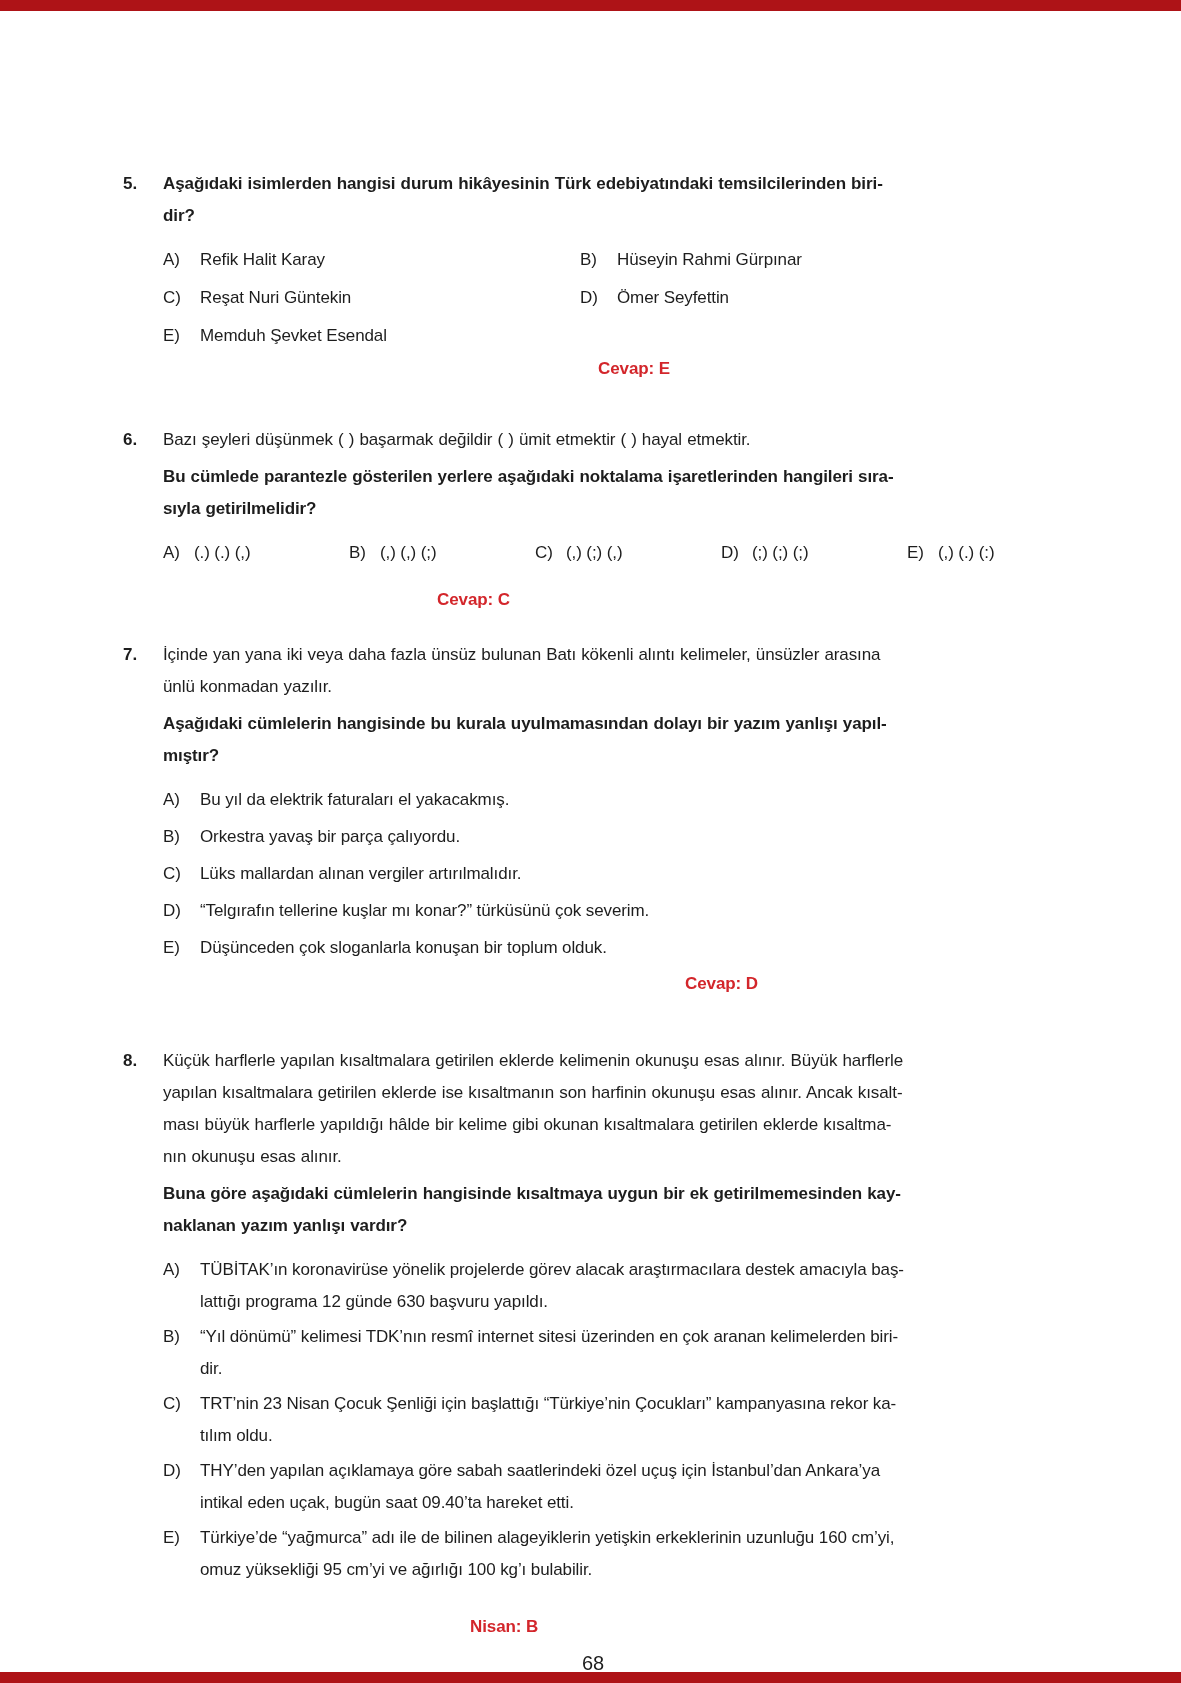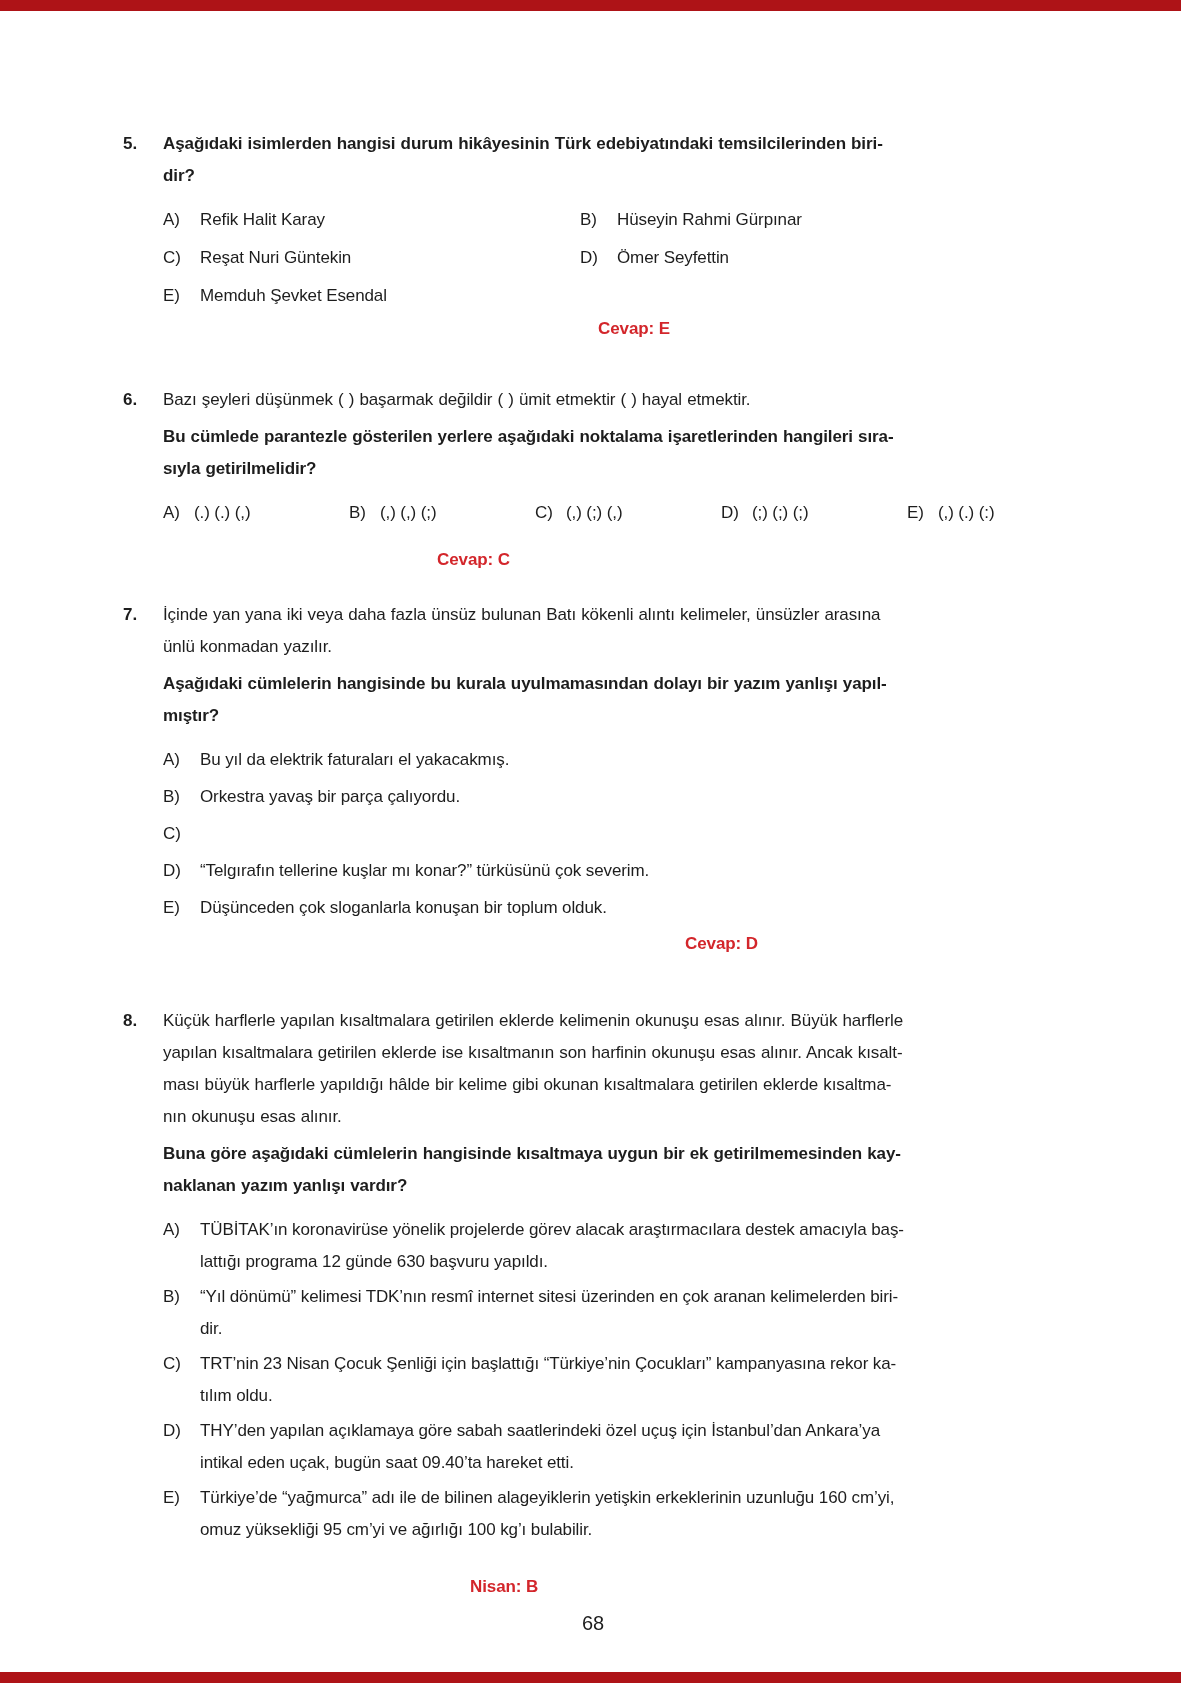--- a/index.html
+++ b/index.html
@@ -25,20 +25,21 @@
   }
   .lead {
     font-size: 17px; line-height: 32px;
     white-space: pre-line; letter-spacing: -0.1px; word-spacing: 0.5px;
     max-width: 900px;
   }
   .stem {
     font-weight: bold; font-size: 17px; line-height: 32px;
     white-space: pre-line; letter-spacing: -0.1px; word-spacing: 0.5px;
     max-width: 900px;
+    margin-top: 40px;
   }
   .opt { display: flex; font-size: 17px; line-height: 32px; letter-spacing: -0.1px; }
   .opt-label { flex: 0 0 37px; }
   .opt-text { white-space: pre-line; max-width: 863px; }
 
   
   .opts-2col { display: grid; grid-template-columns: 417px 1fr; row-gap: 6px; margin-top: 12px; }
 
   
   .opts-row { display: flex; margin-top: 12px; }
@@ -146,20 +147,21 @@
       <div class="opt">
         <span class="opt-label">A)</span>
         <span class="opt-text">Bu yıl da elektrik faturaları el yakacakmış.</span>
       </div>
       <div class="opt">
         <span class="opt-label">B)</span>
         <span class="opt-text">Orkestra yavaş bir parça çalıyordu.</span>
       </div>
       <div class="opt">
         <span class="opt-label">C)</span>
+        <span class="opt-text">Lüks mallardan alınan vergiler artırılmalıdır.</span>
       </div>
       <div class="opt">
         <span class="opt-label">D)</span>
         <span class="opt-text">“Telgırafın tellerine kuşlar mı konar?” türküsünü çok severim.</span>
       </div>
       <div class="opt">
         <span class="opt-label">E)</span>
         <span class="opt-text">Düşünceden çok sloganlarla konuşan bir toplum olduk.</span>
       </div>
     </div>

